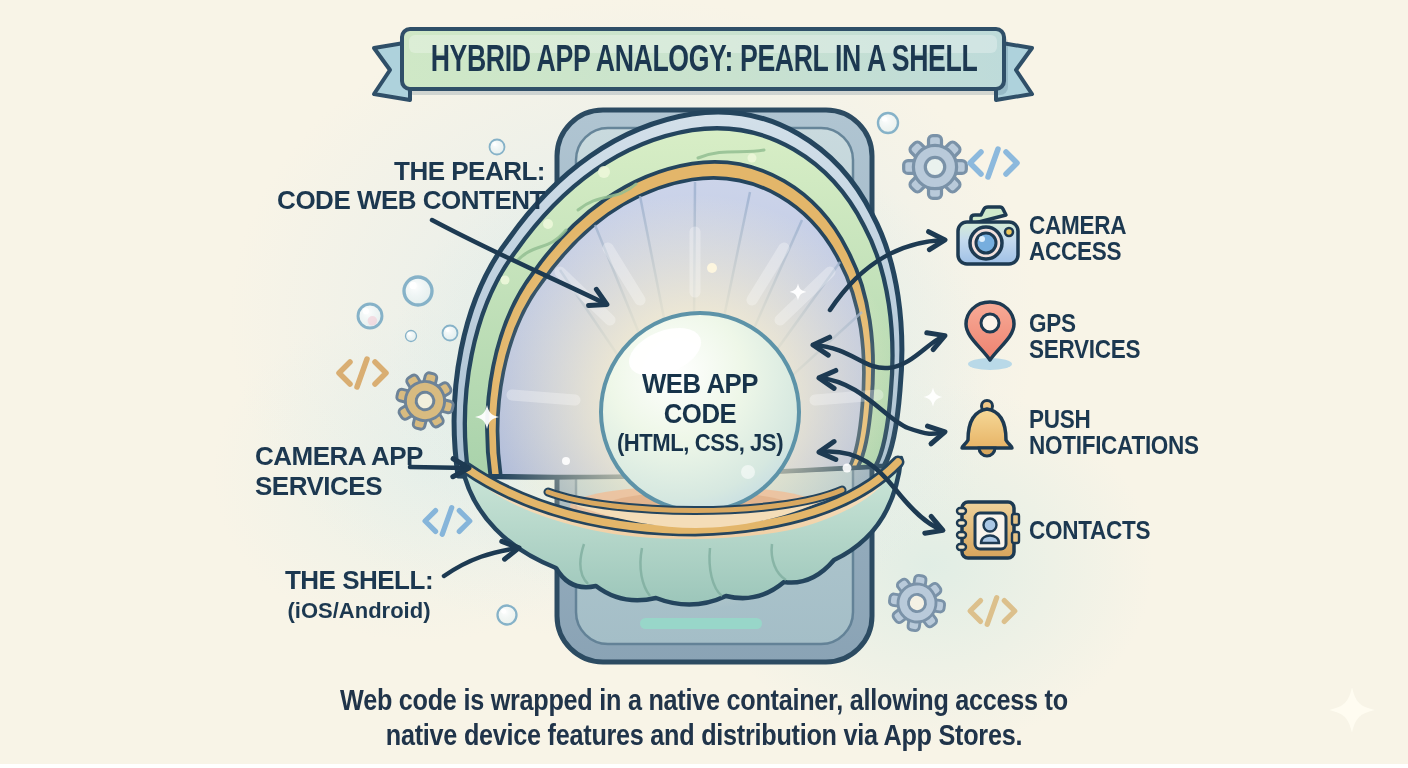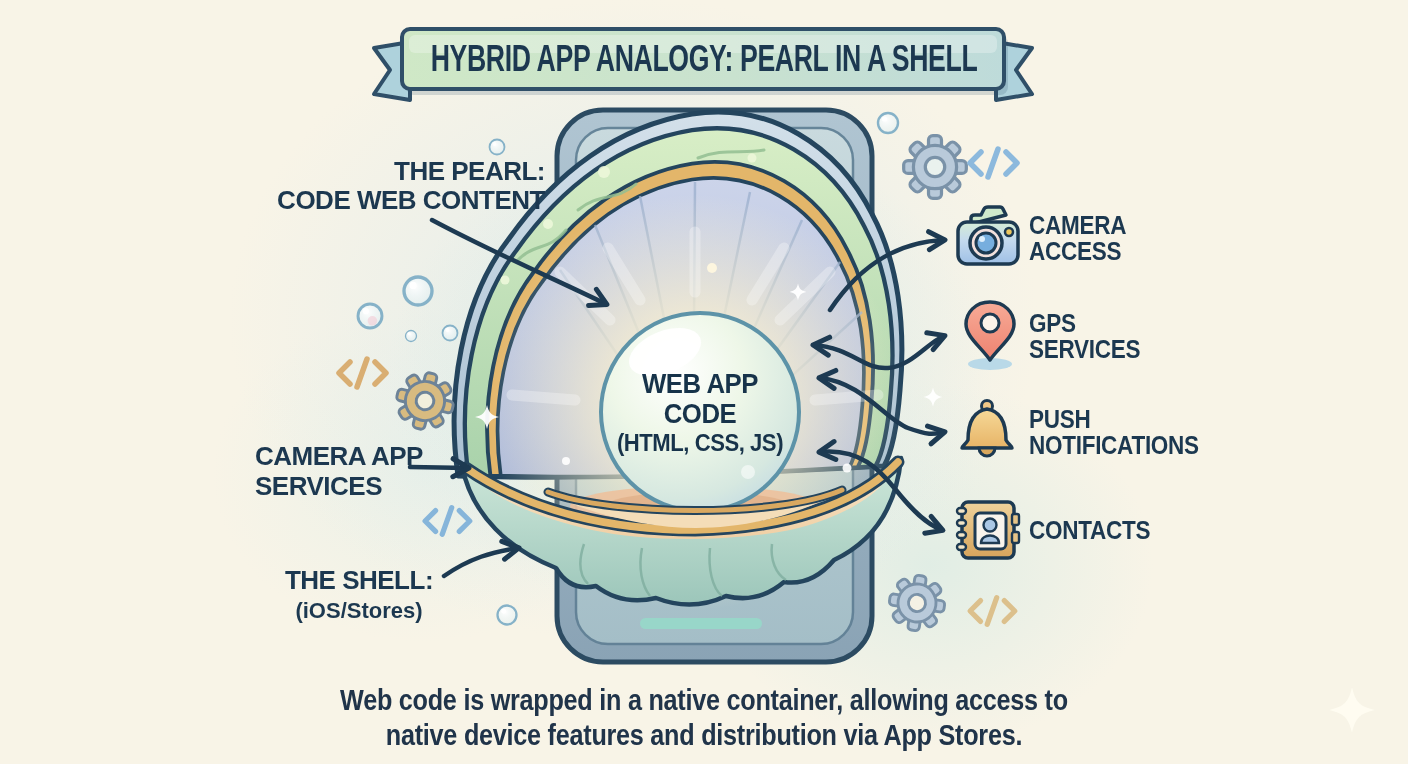--- a/index.html
+++ b/index.html
@@ -308,21 +308,21 @@
   <div>CODE WEB CONTENT</div>
 </div>
 
 <div class="txt lbl lbl-container">
   <div>CAMERA APP</div>
   <div>SERVICES</div>
 </div>
 
 <div class="txt lbl lbl-shell">
   <div>THE SHELL:</div>
-  <div class="lbl-sub">(iOS/Stores)</div>
+  <div class="lbl-sub">(iOS/Android)</div>
 </div>
 
 <div class="txt feat" style="left:1029px;top:212px">
   <div>CAMERA</div>
   <div>ACCESS</div>
 </div>
 <div class="txt feat" style="left:1029px;top:310px">
   <div>GPS</div>
   <div>SERVICES</div>
 </div>

